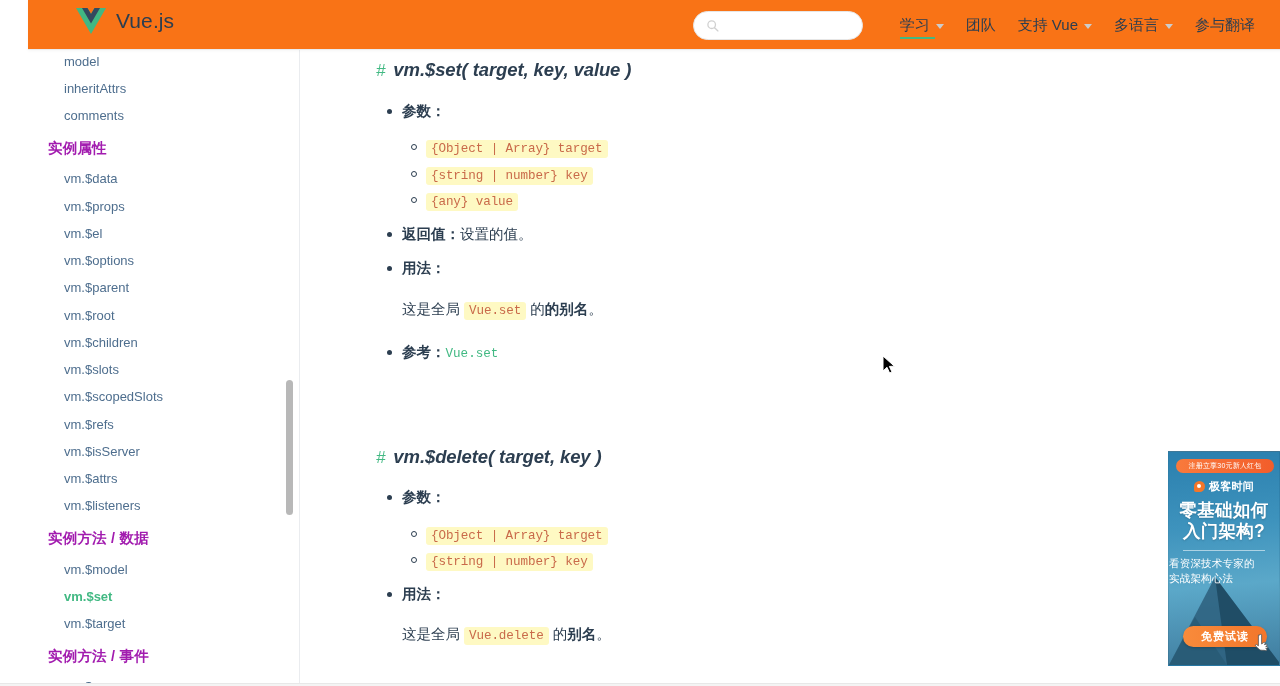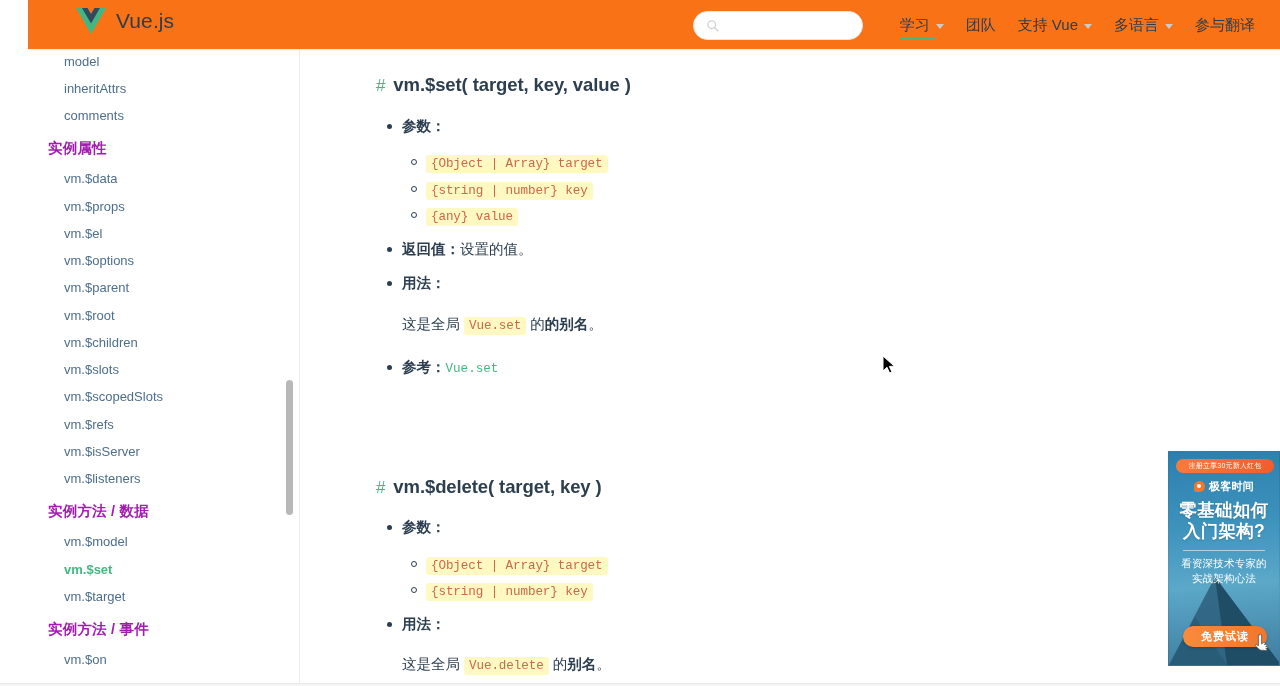--- a/index.html
+++ b/index.html
@@ -146,23 +146,24 @@
   .content {
     position: absolute;
     top: -6px; left: 0;
     width: 900px;
     padding: 0 0 0 76px;
   }
   h2.api-heading {
     font-size: 18.5px;
     font-weight: 700;
     color: #2c3e50;
-    margin: 28px 0 16px 0;
+    margin: 13px 0 16px 0;
     line-height: 1.4;
     letter-spacing: -0.1px;
+    font-style: italic;
   }
   h2.api-heading .hash {
     color: #42b983;
     font-weight: 400;
     margin-right: 8px;
     font-size: 17px;
   }
   ul.lvl1 {
     list-style: none;
     margin: 0; padding: 0 0 0 26px;
@@ -286,21 +287,21 @@
     text-shadow: 0 1px 2px rgba(0,0,0,.18);
   }
   .ad-rule {
     position: absolute;
     left: 14px; right: 14px; top: 98px;
     height: 1px; background: rgba(255,255,255,.55);
   }
   .ad-sub {
     position: absolute;
     left: 0; right: 0; top: 104px;
-    text-align: center;
+    text-align: left;
     color: #fff;
     font-size: 10.5px;
     line-height: 1.45;
     letter-spacing: .2px;
   }
   .ad-cta {
     position: absolute;
     left: 14px; bottom: 18px;
     width: 84px; height: 21px;
     border-radius: 11px;
@@ -389,20 +390,21 @@
     <a class="nav-link">vm.$props</a>
     <a class="nav-link">vm.$el</a>
     <a class="nav-link">vm.$options</a>
     <a class="nav-link">vm.$parent</a>
     <a class="nav-link">vm.$root</a>
     <a class="nav-link">vm.$children</a>
     <a class="nav-link">vm.$slots</a>
     <a class="nav-link">vm.$scopedSlots</a>
     <a class="nav-link">vm.$refs</a>
     <a class="nav-link">vm.$isServer</a>
+    <a class="nav-link">vm.$attrs</a>
     <a class="nav-link">vm.$listeners</a>
 
     <div class="nav-group-title">实例方法 / 数据</div>
     <a class="nav-link">vm.$model</a>
     <a class="nav-link active">vm.$set</a>
     <a class="nav-link">vm.$target</a>
 
     <div class="nav-group-title">实例方法 / 事件</div>
     <a class="nav-link">vm.$on</a>
 

